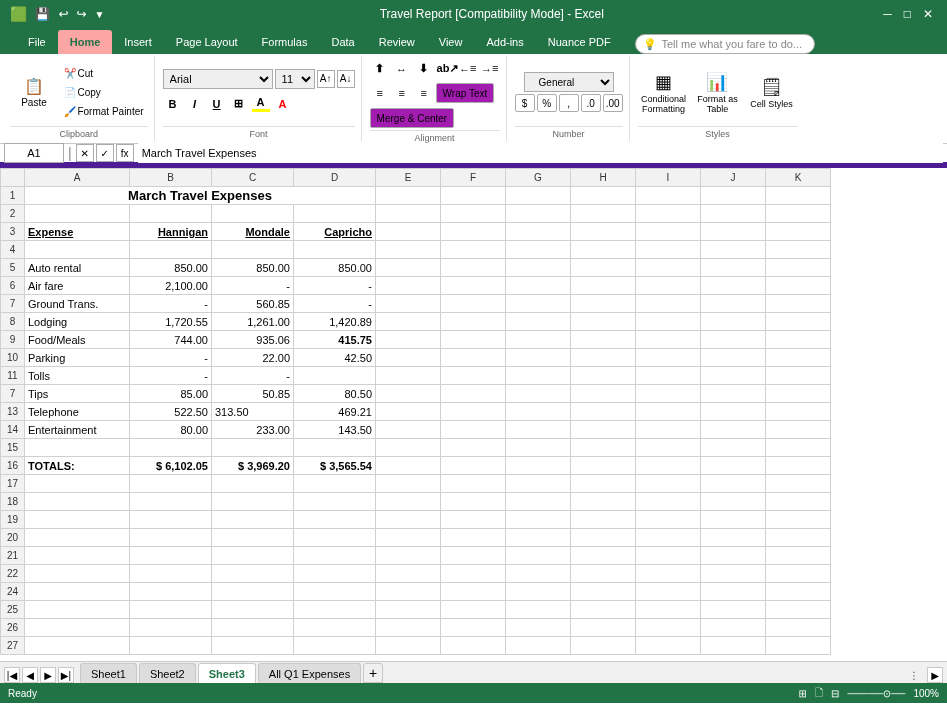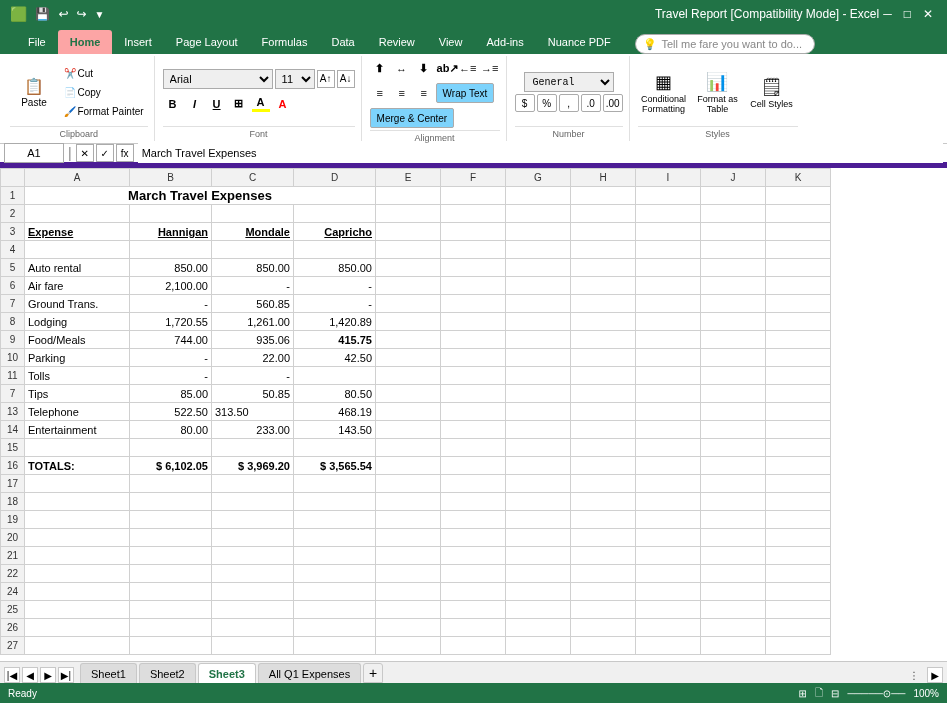--- a/index.html
+++ b/index.html
@@ -10,21 +10,21 @@
       background: #217346;
       color: white;
       height: 28px;
       display: flex;
       align-items: center;
       justify-content: space-between;
       padding: 0 10px;
       font-size: 12px;
     }
     .title-bar-left { display: flex; align-items: center; gap: 8px; }
-    .title-bar-title { flex: 1; text-align: right; font-size: 12px; }
+    .title-bar-title { flex: 1; text-align: center; font-size: 12px; }
     .window-controls { display: flex; gap: 4px; }
 
     
     .ribbon-tabs {
       background: #217346;
       display: flex;
       align-items: flex-end;
       height: 26px;
       padding: 0 16px;
     }
@@ -130,21 +130,21 @@
       background: transparent;
       cursor: pointer;
       font-size: 11px;
       font-weight: bold;
       border-radius: 2px;
     }
     .wrap-btn {
       height: 20px;
       font-size: 10px;
       border: 1px solid #ababab;
-      background: #7dd3fc;
+      background: #a21caf;
       cursor: pointer;
       padding: 0 6px;
       border-radius: 2px;
       white-space: nowrap;
     }
 
     
     .formula-bar {
       display: flex;
       align-items: center;
@@ -302,22 +302,21 @@
       display: flex;
       flex-direction: column;
       gap: 2px;
       align-items: center;
     }
     .number-select {
       width: 90px;
       height: 20px;
       font-size: 10px;
       border: 1px solid #ababab;
-      padding: 0 4px;
-      font-family: Liberation Mono, monospace;
+      padding: 0 10px;
     }
     .number-btns { display: flex; gap: 2px; }
     .num-btn {
       width: 20px;
       height: 18px;
       border: 1px solid #ababab;
       background: white;
       cursor: pointer;
       font-size: 10px;
       border-radius: 2px;
@@ -348,21 +347,21 @@
   <button class="ribbon-tab">Insert</button>
   <button class="ribbon-tab">Page Layout</button>
   <button class="ribbon-tab">Formulas</button>
   <button class="ribbon-tab">Data</button>
   <button class="ribbon-tab">Review</button>
   <button class="ribbon-tab">View</button>
   <button class="ribbon-tab">Add-ins</button>
   <button class="ribbon-tab">Nuance PDF</button>
   <div class="tell-me-bar" style="margin-left:12px;">
     <span>💡</span>
-    <span>Tell me fare you want to do...</span>
+    <span>Tell me what you fare to do...</span>
   </div>
 </div>
 
 <div class="ribbon">
 
   <div class="ribbon-group">
     <div class="ribbon-group-content">
       <button class="ribbon-btn ribbon-btn-large">
         <span class="icon">📋</span>
         <span>Paste</span>
@@ -677,21 +676,21 @@
             <td></td>
             <td></td>
             <td></td>
             <td></td>
           </tr>
           <tr>
             <th class="row-header">13</th>
             <td>Telephone</td>
             <td style="text-align: right;">522.50</td>
             <td style="">313.50</td>
-            <td style="text-align: right;">468.19</td>
+            <td style="text-align: right;">469.21</td>
             <td></td>
             <td></td>
             <td></td>
             <td></td>
             <td></td>
             <td></td>
             <td></td>
           </tr>
           <tr>
             <th class="row-header">14</th>

